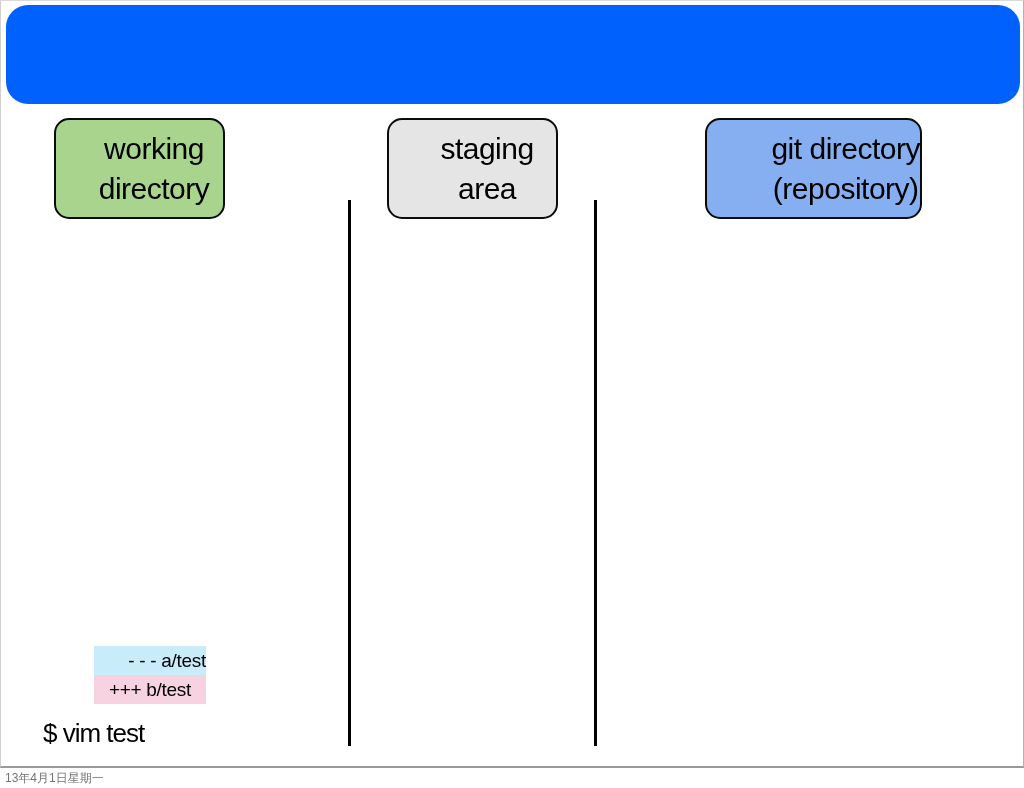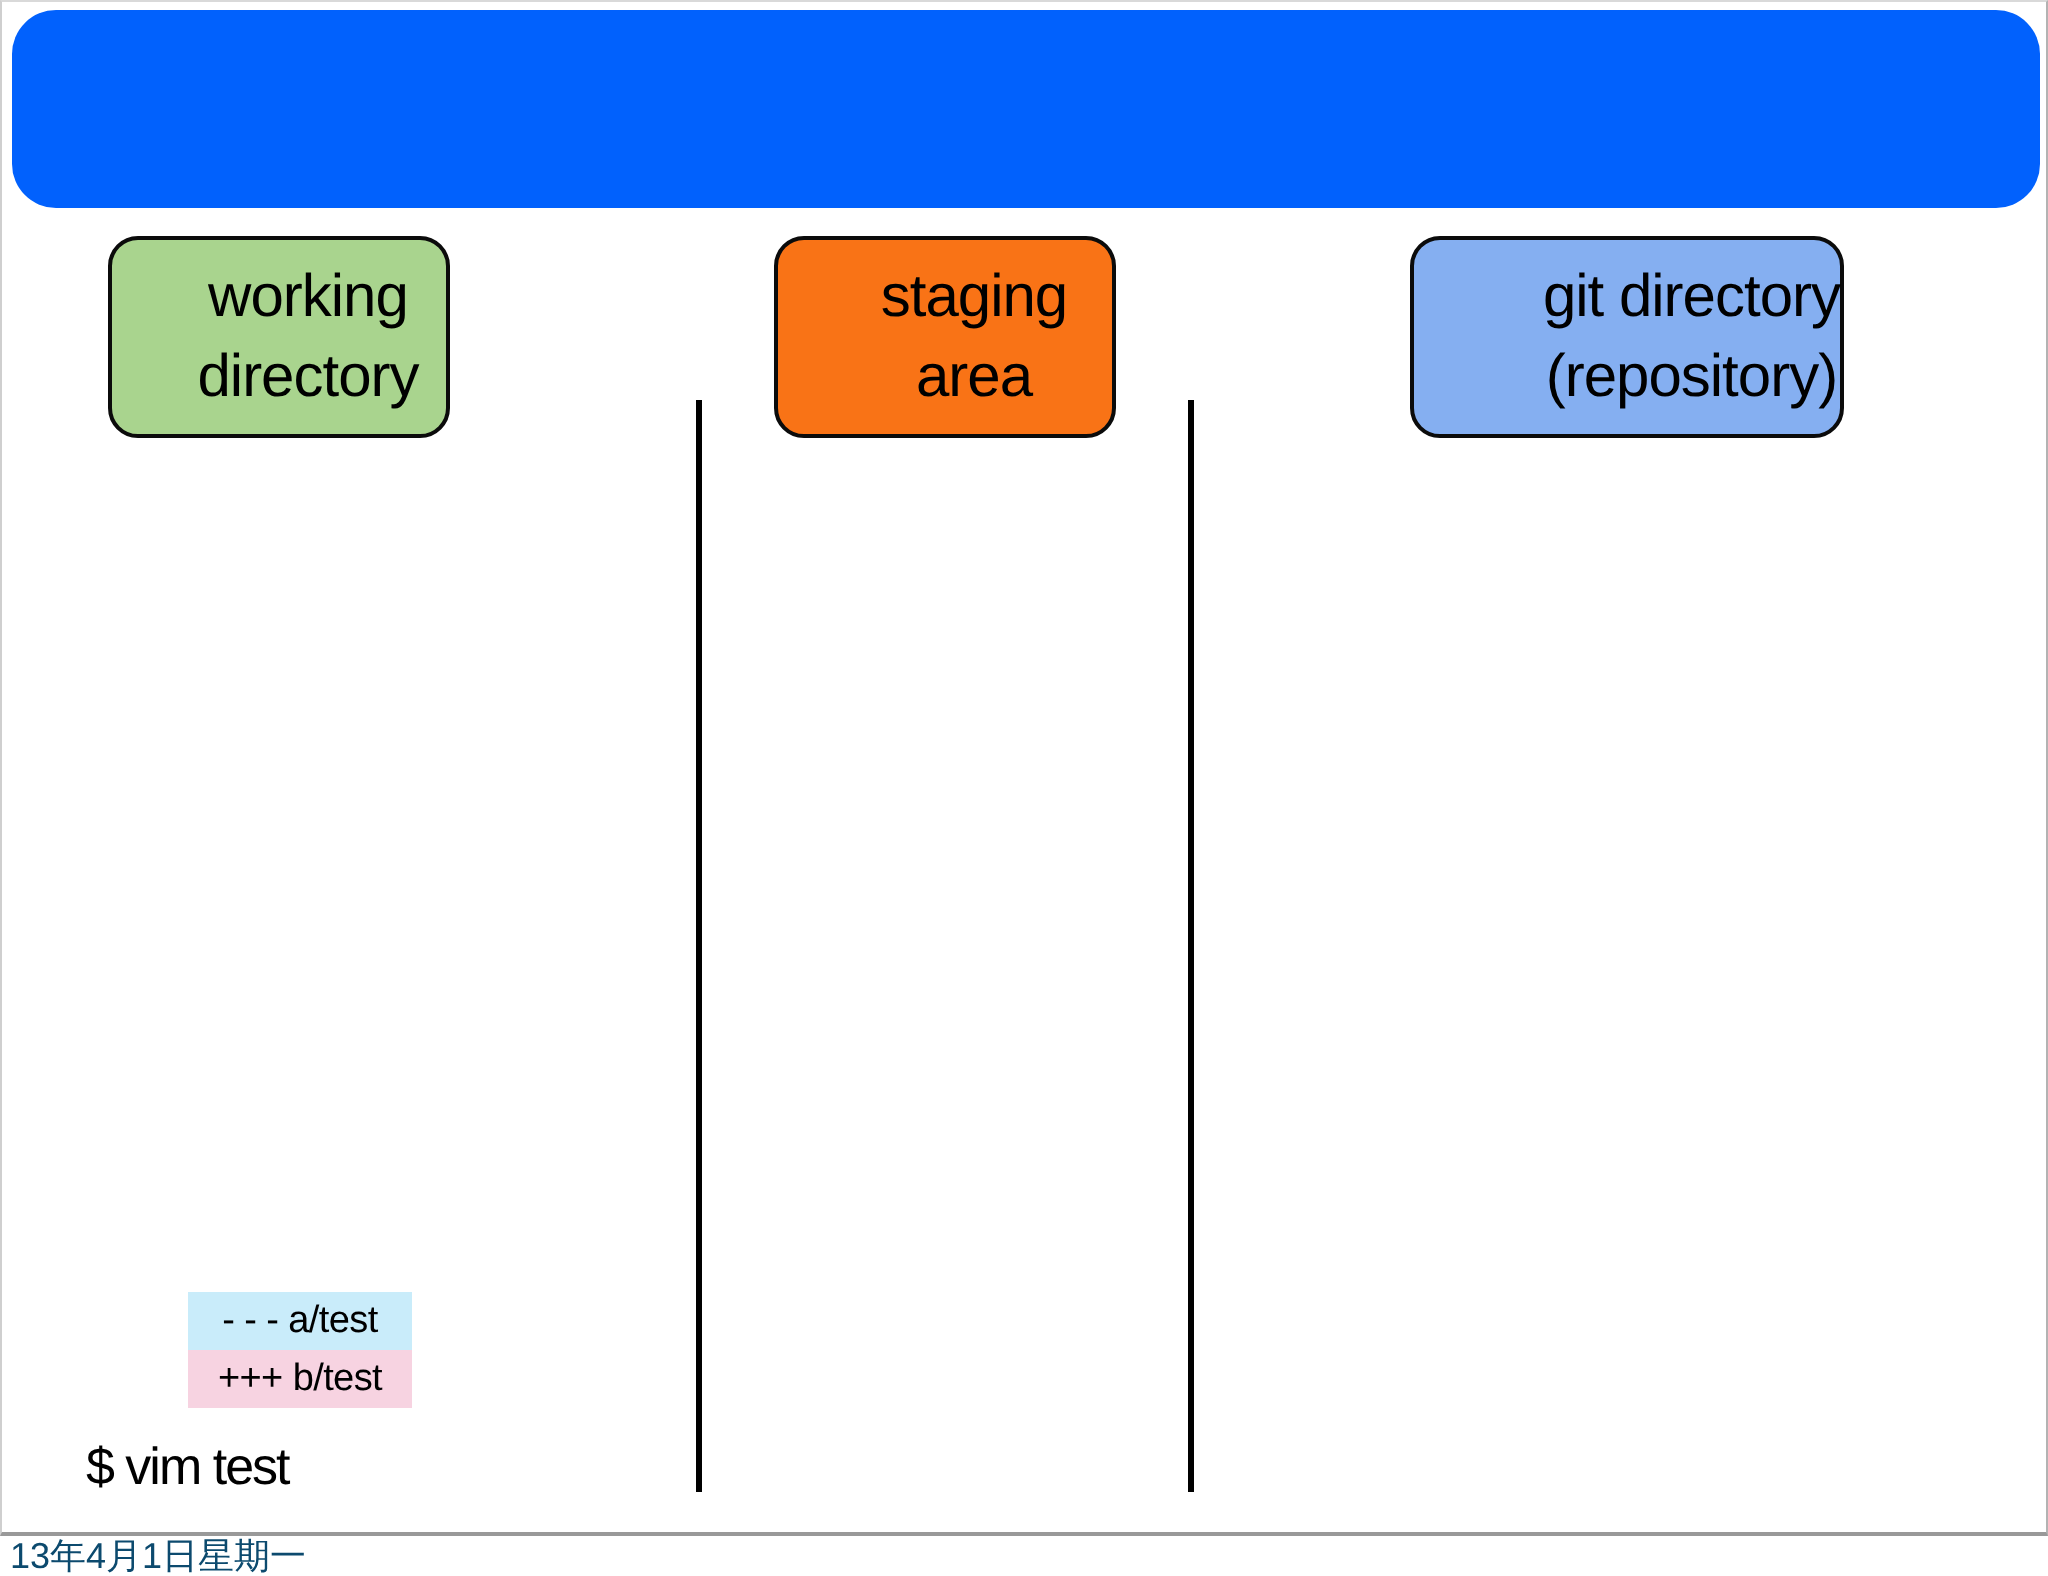--- a/index.html
+++ b/index.html
@@ -55,53 +55,53 @@
     font-size: 26px; line-height: 44px; letter-spacing: -1px;
     white-space: nowrap;
   }
 
   .status-bar {
     position: absolute; left: 0; top: 768px; width: 1024px; height: 20px;
     background: #ffffff;
   }
   .date-stamp {
     position: absolute; left: 5px; top: 3px;
-    font-size: 18px; line-height: 15px; color: #0c4a6e;
+    font-size: 12px; line-height: 15px; color: #737373;
   }
 </style>
 </head>
 <body>
 
 <div class="viewport">
 
   <div class="slide">
 
     <div class="title-bar" style="background-color: rgb(1, 97, 253);"></div>
 
     <div class="area-box box-working" style="background-color: rgb(169, 212, 142);">
       <span class="box-label">working
 directory</span>
     </div>
 
-    <div class="area-box box-staging" style="background-color: #f97316;">
+    <div class="area-box box-staging" style="background-color: #e5e5e5;">
       <span class="box-label">staging
 area</span>
     </div>
 
     <div class="area-box box-git" style="background-color: rgb(133, 175, 241); justify-content: flex-end;">
       <span class="box-label">git directory
 (repository)</span>
     </div>
 
     <div class="vline vline-left" style="background-color: rgb(0, 0, 0);"></div>
 
     <div class="vline vline-right" style="background-color: rgb(0, 0, 0);"></div>
 
     <div class="diff">
-      <div class="diff-row" style="background-color: rgb(201, 236, 250);">- - - a/test</div>
+      <div class="diff-row" style="background-color: rgb(201, 236, 250); text-align: right;">- - - a/test</div>
       <div class="diff-row" style="background-color: rgb(247, 211, 225);">+++ b/test</div>
     </div>
 
     <div class="command">$ vim test</div>
 
   </div>
 
   <div class="status-bar">
     <span class="date-stamp">13年4月1日星期一</span>
   </div>

